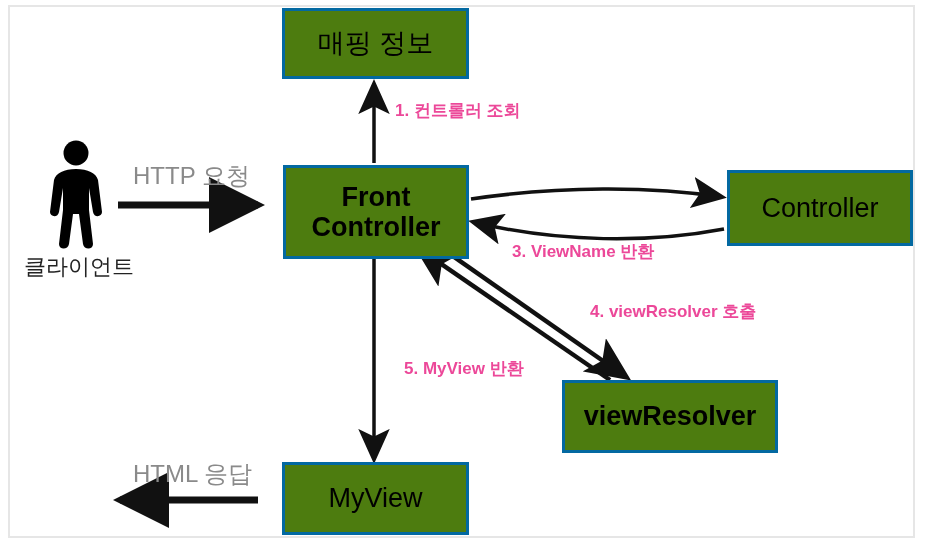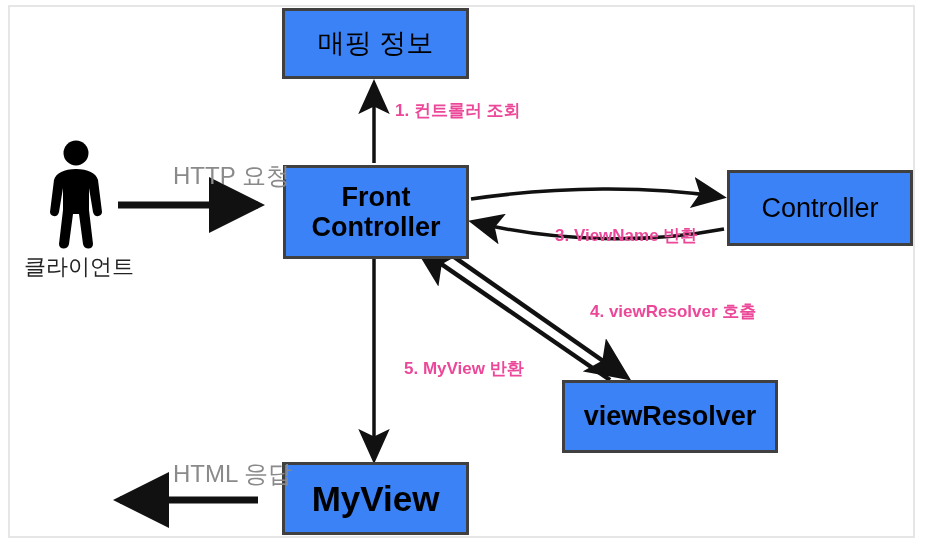--- a/index.html
+++ b/index.html
@@ -22,39 +22,39 @@
     left: 8px;
     top: 5px;
     width: 907px;
     height: 533px;
     border: 2px solid #e6e6e6;
     box-sizing: border-box;
   }
   
   .node {
     position: absolute;
-    border: 3px solid #404040;
-    background: #3b82f6;
+    border: 3px solid #0369a1;
+    background: #4d7c0f;
     box-sizing: border-box;
     display: flex;
     align-items: center;
     justify-content: center;
     text-align: center;
     color: #000000;
     line-height: 1.12;
   }
   .node-label {
     display: block;
     white-space: pre-line;
   }
   #node-mapping      { left: 282px; top: 8px;   width: 187px; height: 71px;  font-size: 27px; }
   #node-front        { left: 283px; top: 165px; width: 186px; height: 94px;  font-size: 27px; font-weight: 700; }
   #node-controller   { left: 727px; top: 170px; width: 186px; height: 76px;  font-size: 27px; }
   #node-viewresolver { left: 562px; top: 380px; width: 216px; height: 73px;  font-size: 27px; font-weight: 700; }
-  #node-myview       { left: 282px; top: 462px; width: 187px; height: 73px;  font-size: 35px; font-weight: 700; }
+  #node-myview       { left: 282px; top: 462px; width: 187px; height: 73px;  font-size: 27px; font-weight: 400; }
 
   
   #arrows {
     position: absolute;
     left: 0; top: 0;
     width: 926px;
     height: 544px;
     pointer-events: none;
   }
 
@@ -65,25 +65,24 @@
     font-weight: 700;
     font-size: 17px;
     white-space: nowrap;
   }
   .plain-label {
     position: absolute;
     color: #8a8a8a;
     font-weight: 400;
     font-size: 24px;
     white-space: nowrap;
-    margin-left: 40px;
   }
   #lbl-1 { left: 395px; top: 99px; }
   #lbl-2 { left: 497px; top: 160px; }
-  #lbl-3 { left: 512px; top: 224px; margin-left: 43px; }
+  #lbl-3 { left: 512px; top: 240px; }
   #lbl-4 { left: 590px; top: 300px; }
   #lbl-5 { left: 404px; top: 357px; }
   #lbl-6 { left: 163px; top: 352px; }
   #lbl-http { left: 133px; top: 160px; }
   #lbl-html { left: 133px; top: 458px; }
 
   
   #actor {
     position: absolute;
     left: 40px;

